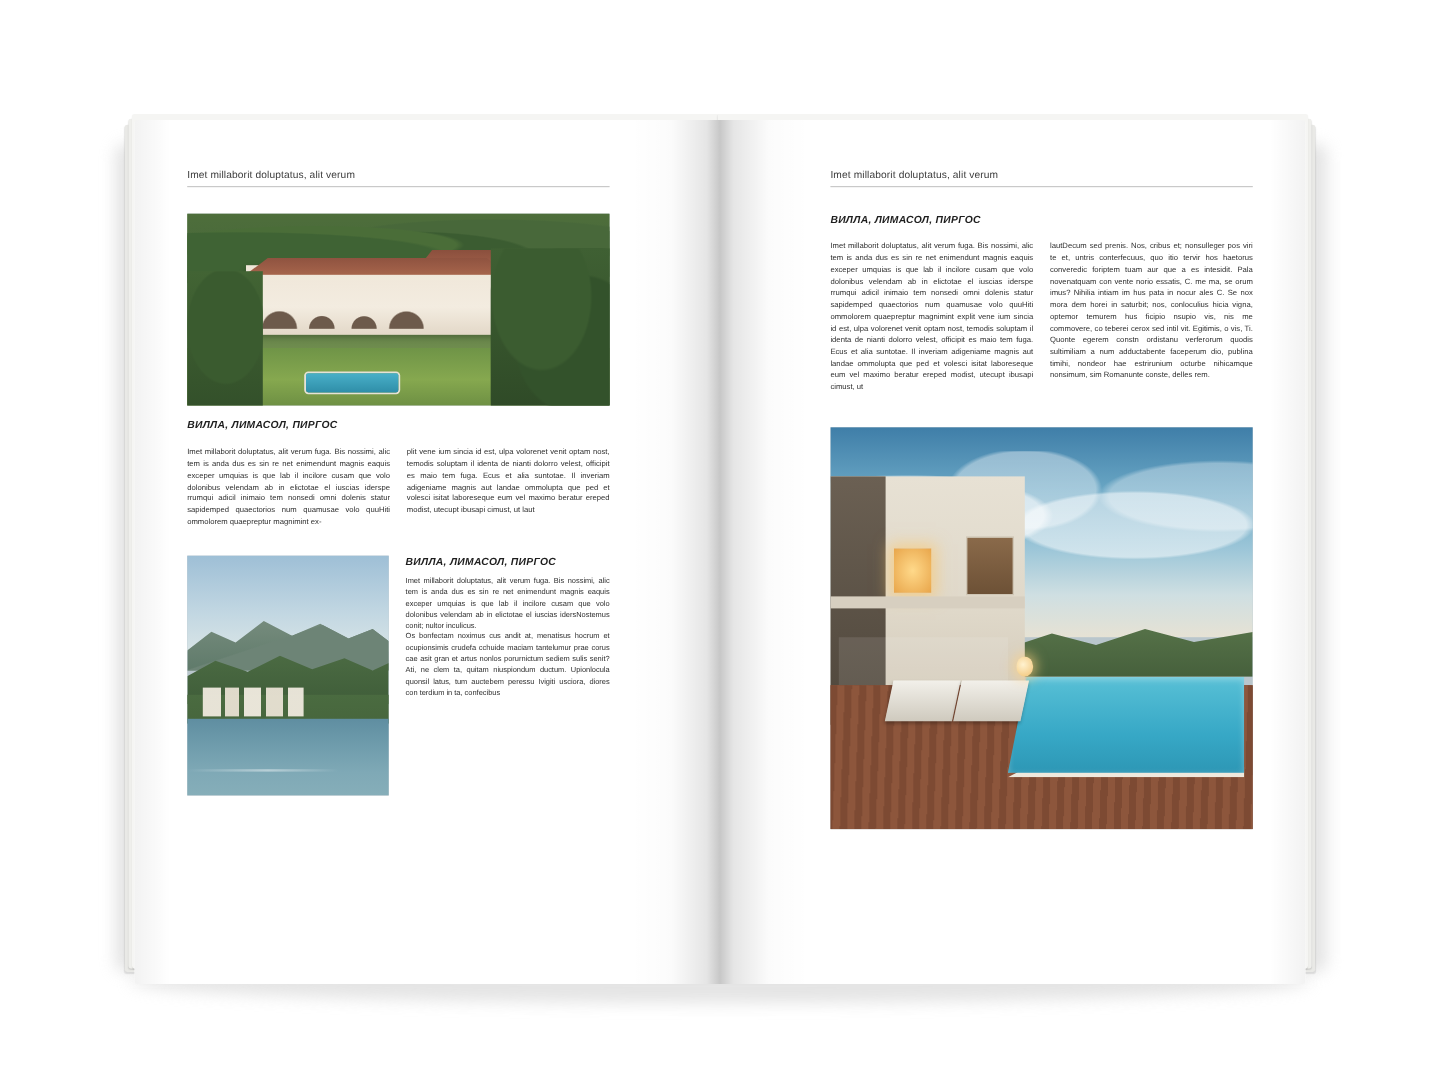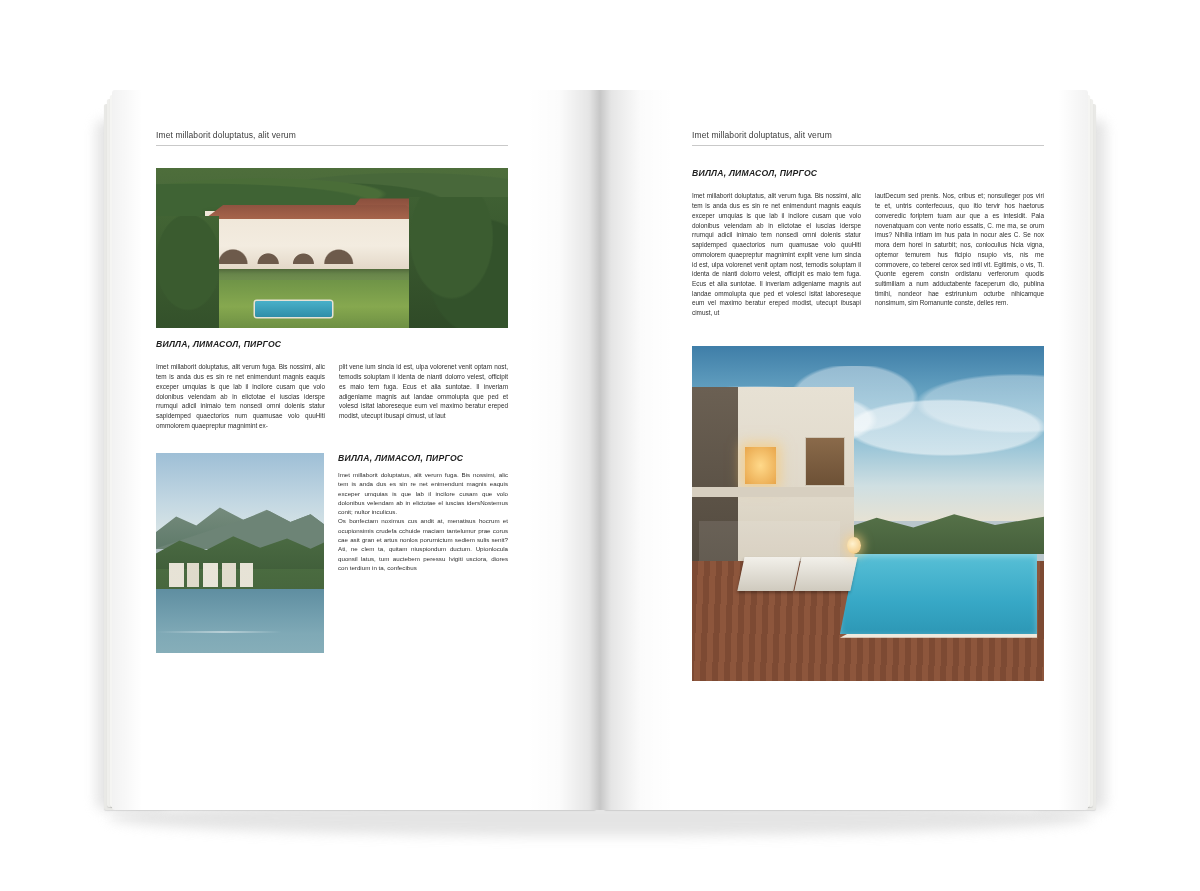--- a/index.html
+++ b/index.html
@@ -35,21 +35,21 @@
     position: absolute;
     background: #f3f3f1;
     border-radius: 2px;
     box-shadow: 0 1px 1px rgba(0,0,0,.10);
   }
 
   
   .spread {
     position: absolute;
     left: 112px;
-    top: 90px;
+    top: 100px;
     width: 976px;
     height: 720px;
   }
 
   .leaf {
     position: absolute;
     top: 0;
     width: 488px;
     height: 720px;
     background: #ffffff;

